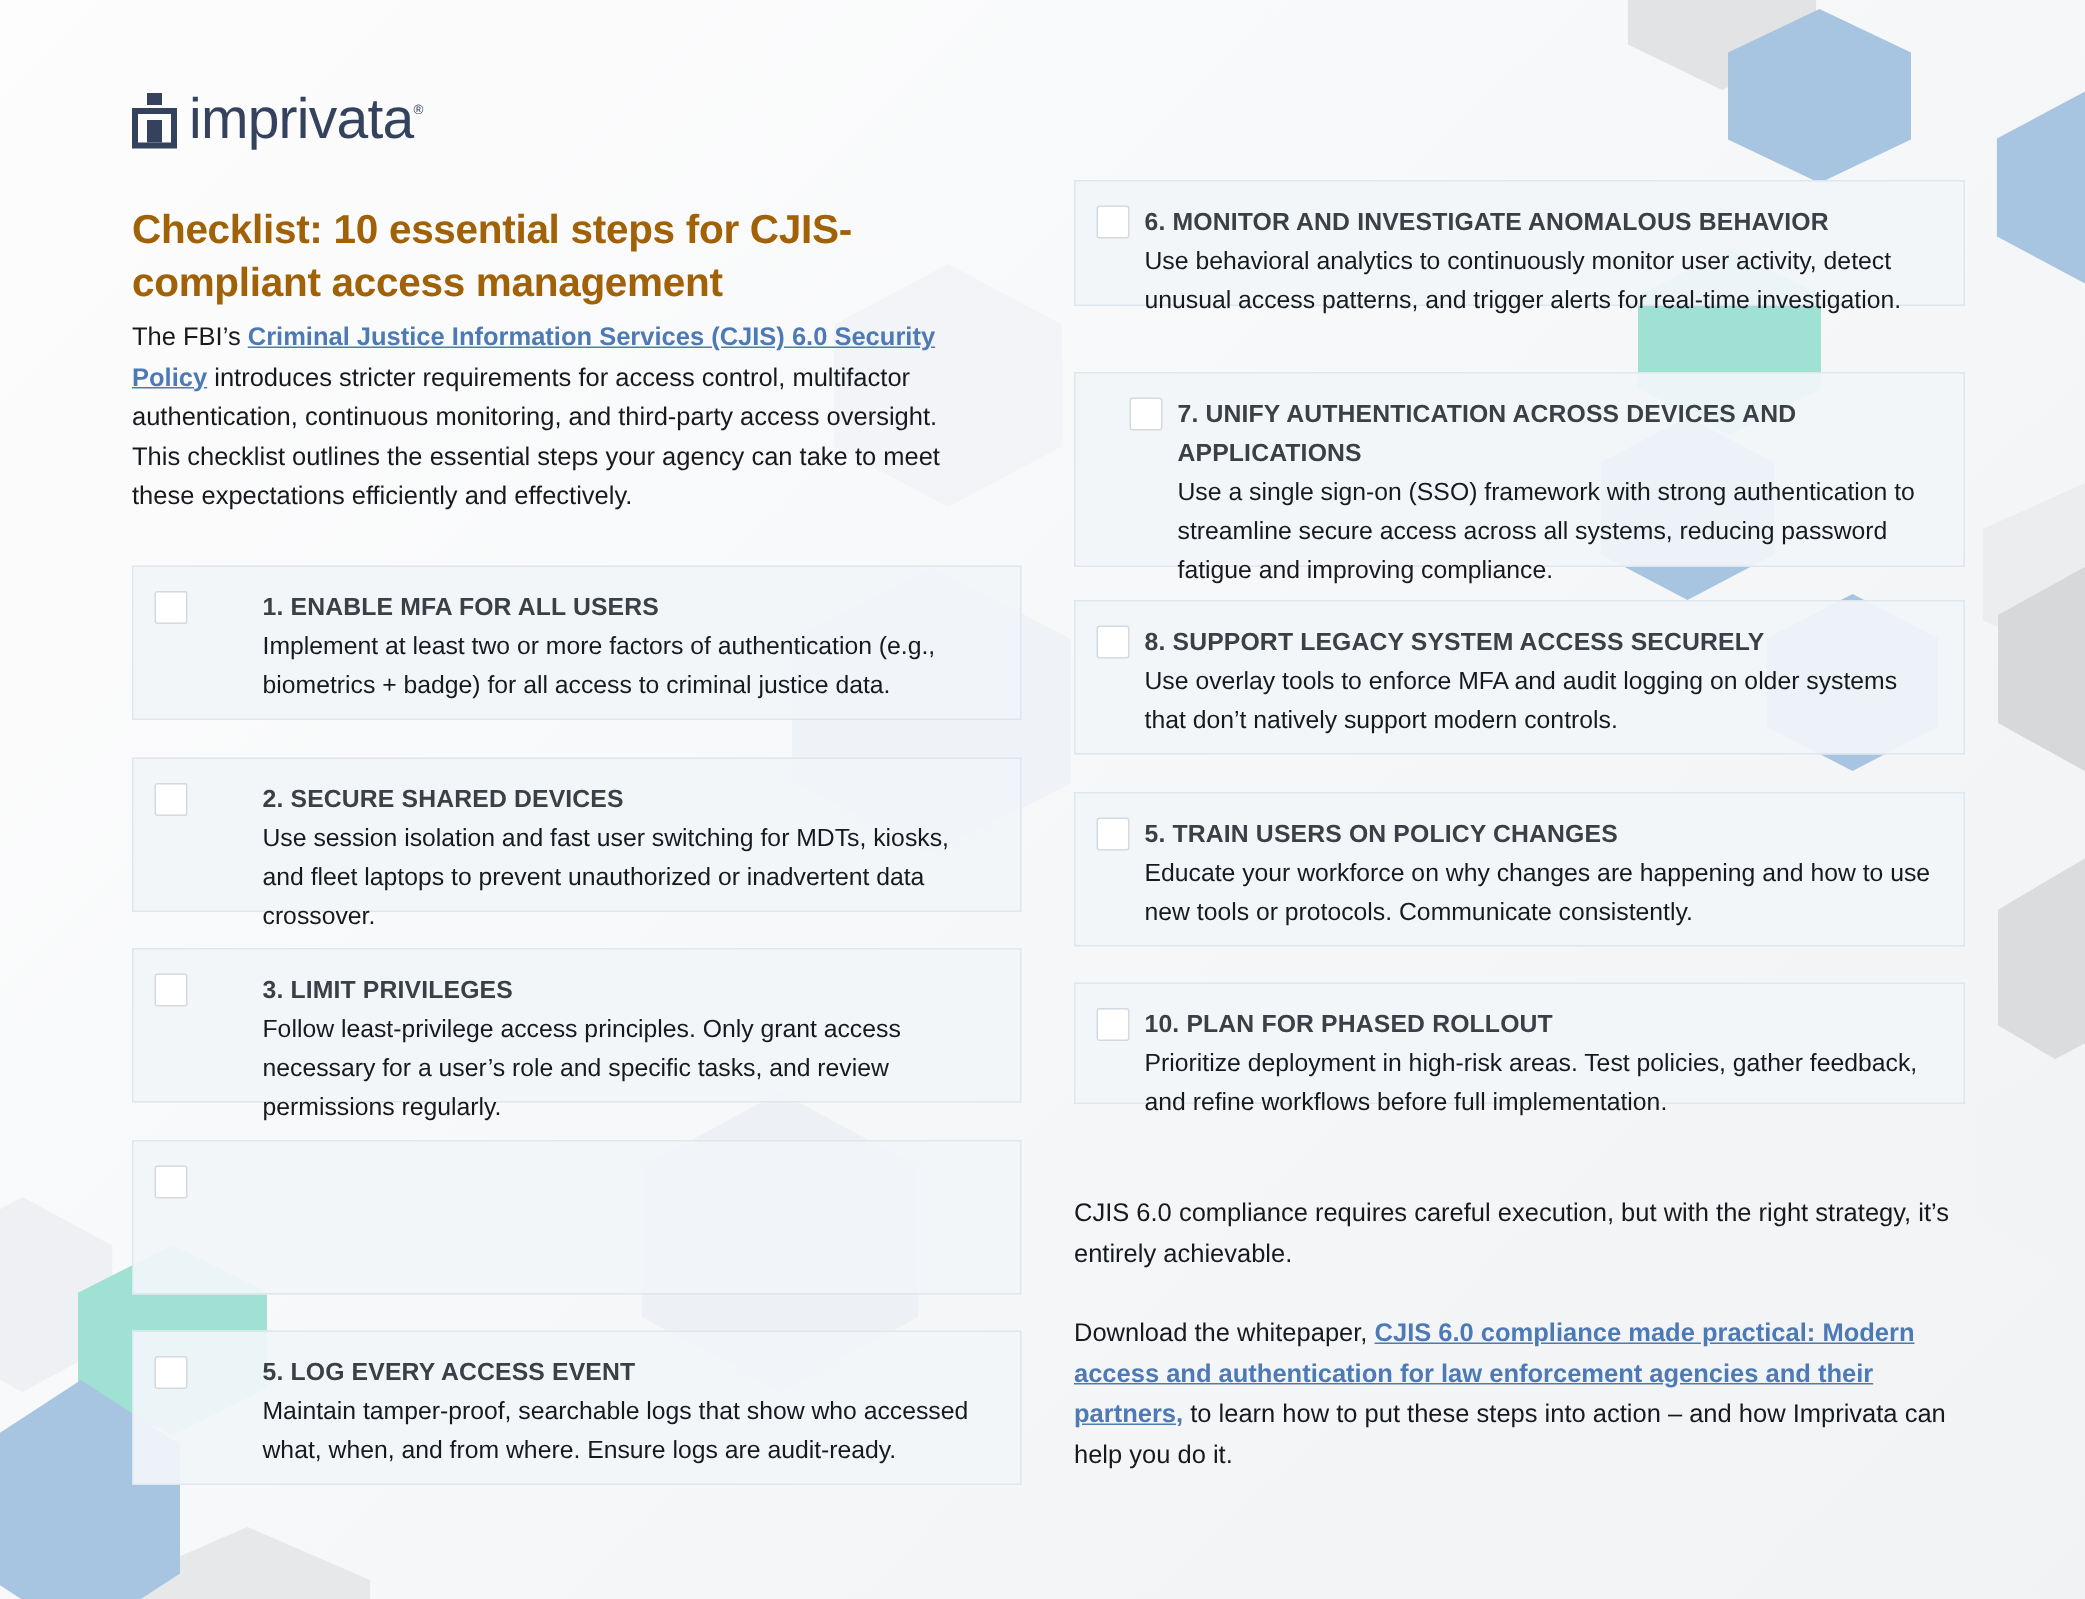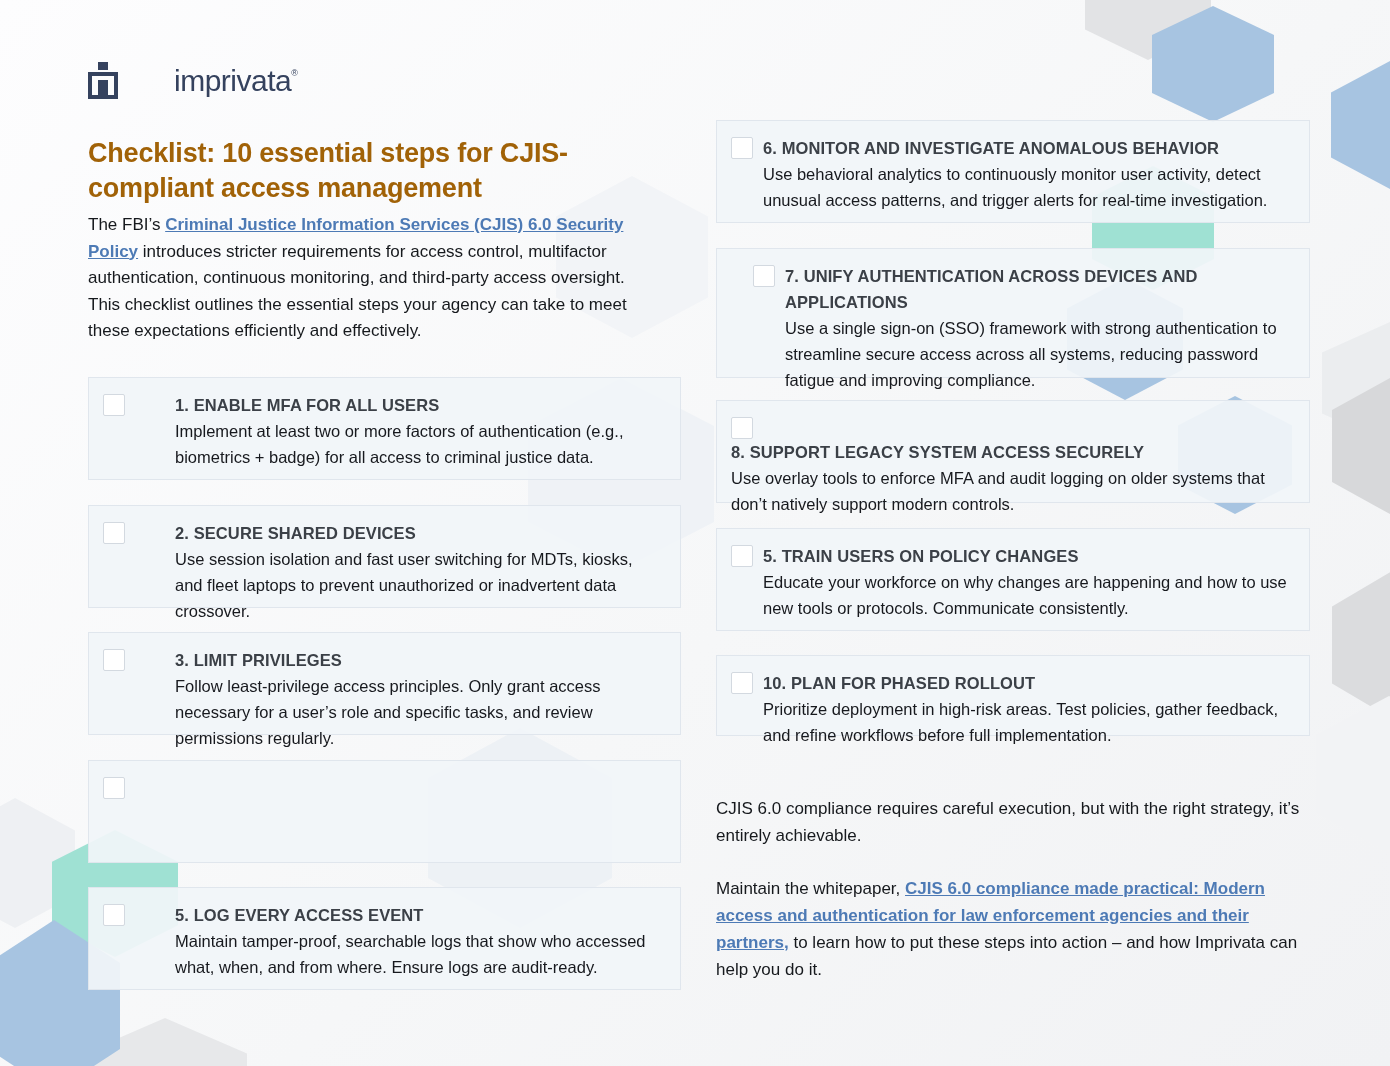--- a/index.html
+++ b/index.html
@@ -15,21 +15,21 @@
   .hex{
     position:absolute;
     clip-path:polygon(50% 0%,100% 25%,100% 75%,50% 100%,0% 75%,0% 25%);
   }
   
   .logo{ position:absolute; left:88px; top:62px; display:flex; align-items:flex-start; z-index:3; }
   .logo-mark{ width:30px; height:37px; display:flex; flex-direction:column; align-items:center; margin-right:8px; }
   .logo-dot{ width:10px; height:8px; background:#35425e; margin-bottom:2px; }
   .logo-square{ width:30px; height:27px; border:4px solid #35425e; display:flex; justify-content:center; align-items:flex-end; }
   .logo-stem{ width:10px; height:15px; background:#35425e; }
-  .logo-text{ font-size:30px; line-height:37px; font-weight:500; letter-spacing:-0.5px; color:#35425e;margin-left:48px; }
+  .logo-text{ font-size:38px; line-height:37px; font-weight:500; letter-spacing:-0.5px; color:#35425e; }
   .logo-reg{ font-size:9px; color:#35425e; margin-top:6px; }
 
   .page-title{
     position:absolute; left:88px; top:136px; width:512px; z-index:3;
     font-size:27px; line-height:35px; font-weight:bold; color:#a16207; letter-spacing:-0.2px;
   }
   .intro{
     position:absolute; left:88px; top:212px; width:548px; z-index:3;
     font-size:17px; line-height:26.5px; color:#16191d;
   }
@@ -121,35 +121,35 @@
   <span class="checkbox"></span>
 </div>
 <div class="card col-left" style="top:887px; height:103px;">
   <span class="checkbox"></span>
   <div class="card-body">
     <div class="card-title">5. LOG EVERY ACCESS EVENT</div>
     <div class="card-desc">Maintain tamper-proof, searchable logs that show who accessed what, when, and from where. Ensure logs are audit-ready.</div>
   </div>
 </div>
 
-<div class="card col-right" style="top:120px; height:103px;">
+<div class="card col-right" style="top:120px; height:84px;">
   <span class="checkbox"></span>
   <div class="card-body">
     <div class="card-title">6. MONITOR AND INVESTIGATE ANOMALOUS BEHAVIOR</div>
     <div class="card-desc">Use behavioral analytics to continuously monitor user activity, detect unusual access patterns, and trigger alerts for real-time investigation.</div>
   </div>
 </div>
 <div class="card col-right" style="top:248px; height:130px;padding-left:36px;">
   <span class="checkbox"></span>
   <div class="card-body">
     <div class="card-title">7. UNIFY AUTHENTICATION ACROSS DEVICES AND APPLICATIONS</div>
     <div class="card-desc">Use a single sign-on (SSO) framework with strong authentication to streamline secure access across all systems, reducing password fatigue and improving compliance.</div>
   </div>
 </div>
-<div class="card col-right" style="top:400px; height:103px;flex-direction:column;">
+<div class="card col-right" style="top:400px; height:103px;">
   <span class="checkbox"></span>
   <div class="card-body">
     <div class="card-title">8. SUPPORT LEGACY SYSTEM ACCESS SECURELY</div>
     <div class="card-desc">Use overlay tools to enforce MFA and audit logging on older systems that don’t natively support modern controls.</div>
   </div>
 </div>
 <div class="card col-right" style="top:528px; height:103px;">
   <span class="checkbox"></span>
   <div class="card-body">
     <div class="card-title">5. TRAIN USERS ON POLICY CHANGES</div>
@@ -158,13 +158,13 @@
 </div>
 <div class="card col-right" style="top:655px; height:81px;justify-content:center;">
   <span class="checkbox"></span>
   <div class="card-body">
     <div class="card-title">10. PLAN FOR PHASED ROLLOUT</div>
     <div class="card-desc">Prioritize deployment in high-risk areas. Test policies, gather feedback, and refine workflows before full implementation.</div>
   </div>
 </div>
 
 <p class="outro-1">CJIS 6.0 compliance requires careful execution, but with the right strategy, it’s entirely achievable.</p>
-<p class="outro-2"><span>Maintain the whitepaper, </span><span class="text-link">CJIS 6.0 compliance made practical: Modern access and authentication for law enforcement agencies and their partners,</span><span> to learn how to put these steps into action – and how Imprivata can help you do it.</span></p>
+<p class="outro-2"><span>Download the whitepaper, </span><span class="text-link">CJIS 6.0 compliance made practical: Modern access and authentication for law enforcement agencies and their partners,</span><span> to learn how to put these steps into action – and how Imprivata can help you do it.</span></p>
 
 </body></html>

